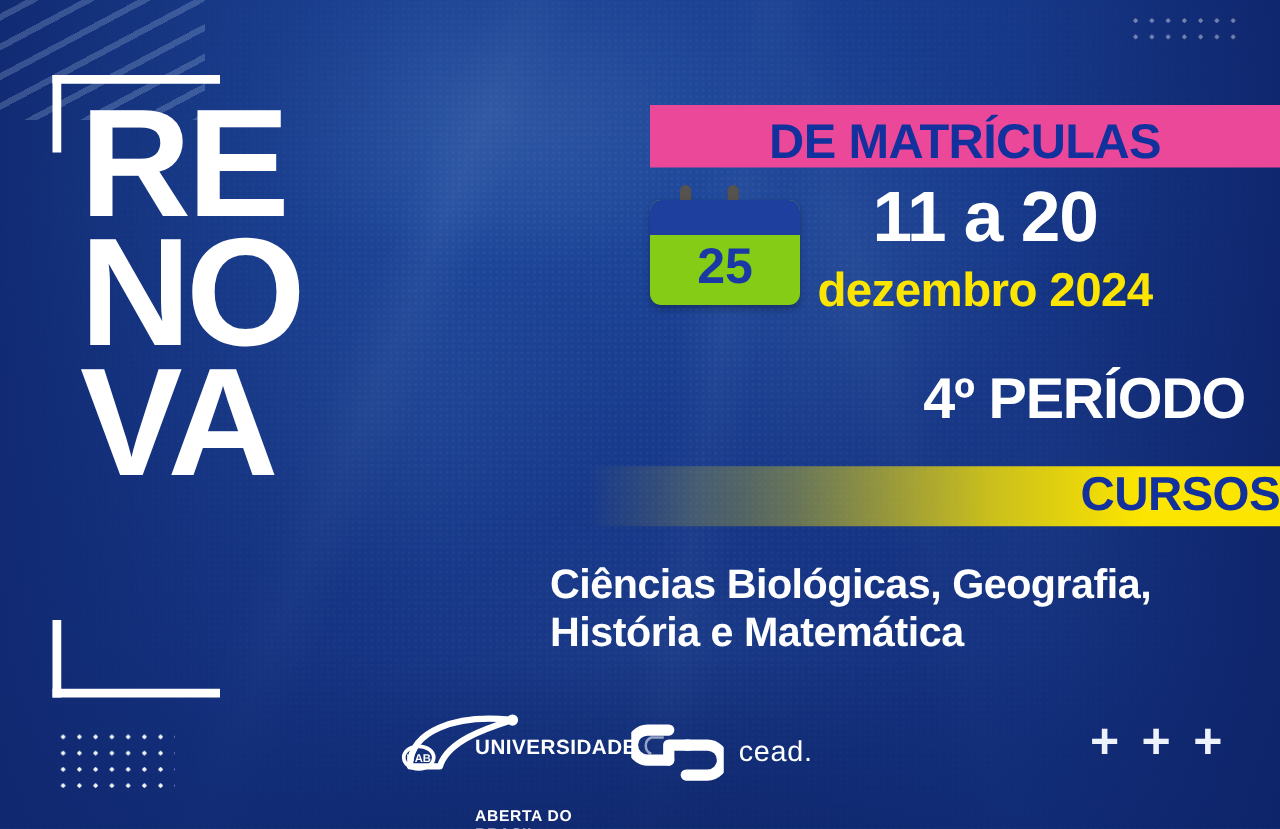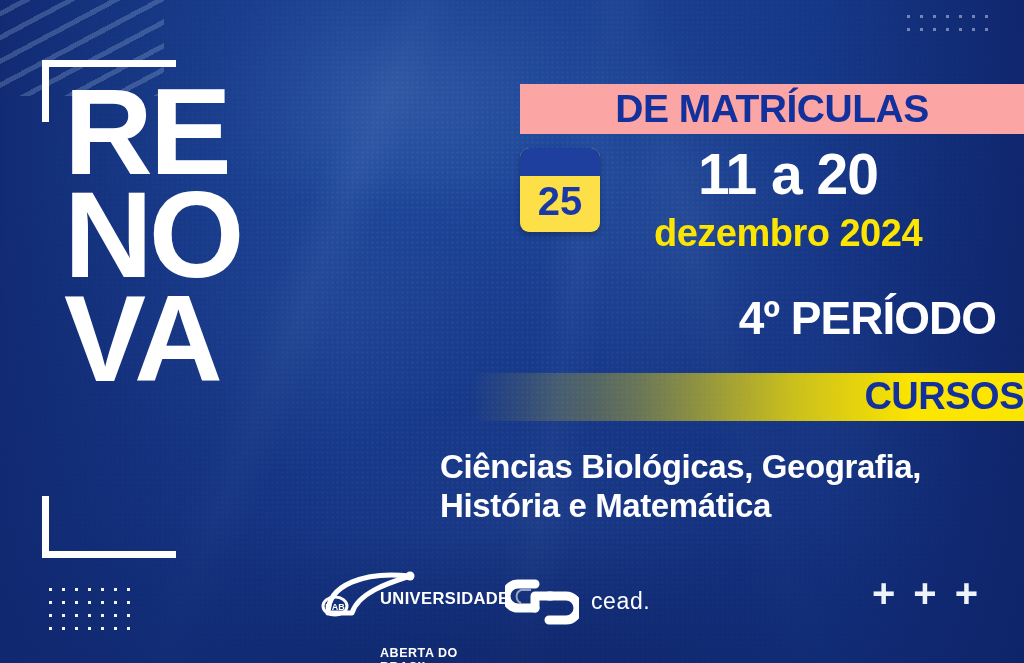--- a/index.html
+++ b/index.html
@@ -100,44 +100,44 @@
   }
   .headline .ln { display:block; white-space:nowrap; }
   .headline .ln-2 { letter-spacing:-4px; }
   .headline .ln-4 { letter-spacing:-4px; margin-left:-6px; }
 
   
   .right-col { position:absolute; left:0; right:0; top:0; }
 
   .band-matriculas {
     position:absolute; left:520px; right:0; top:84px; height:50px;
-    background:#fca5a5;
-    display:flex; align-items:center; justify-content:center;
+    background:#ec4899;
+    display:flex; align-items:flex-end; justify-content:center;
   }
   .band-matriculas .txt {
     color:#12319c; font-weight:700; font-size:39px;
     letter-spacing:-.5px; white-space:nowrap; line-height:1;
     transform:translateY(-1px);
   }
 
   .cal-icon {
     position:absolute; left:520px; top:148px;
     width:96px; height:96px;
   }
   .cal-icon .ring {
     position:absolute; top:0; width:9px; height:26px;
     border-radius:5px; background:#56524e;
     box-shadow:0 1px 0 rgba(0,0,0,.25);
   }
   .cal-icon .ring-l { left:24px; }
   .cal-icon .ring-r { left:62px; }
   .cal-icon .body {
-    position:absolute; left:0; top:0; width:80px; height:84px;
+    position:absolute; left:0; top:12px; width:120px; height:84px;
     border-radius:9px; overflow:hidden;
-    background:#fde047;
+    background:#84cc16;
     box-shadow:0 3px 6px rgba(0,0,0,.28);
   }
   .cal-icon .body .head { height:28px; background:#1f3f9e; }
   .cal-icon .body .num {
     height:56px; display:flex; align-items:center; justify-content:center;
     color:#1a39a6; font-weight:700; font-size:40px; line-height:1;
     transform:translateY(-3px);
   }
 
   .date-big {

